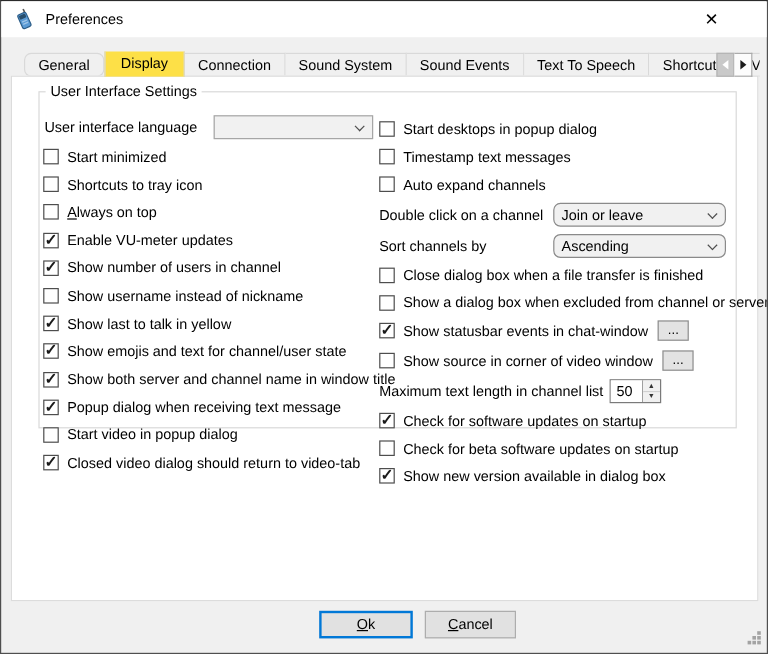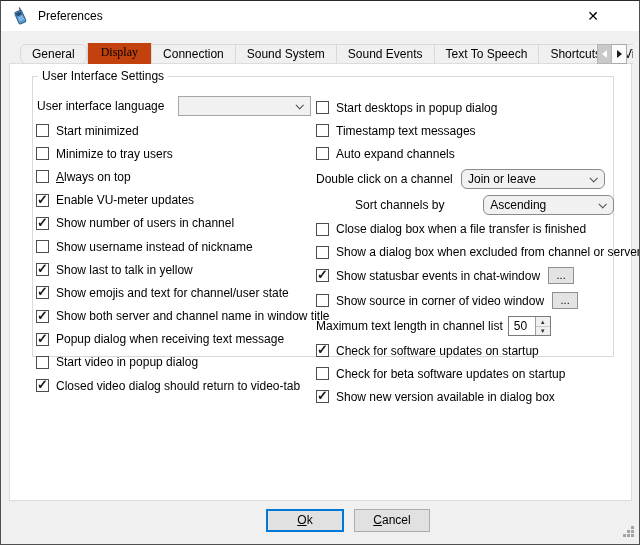--- a/index.html
+++ b/index.html
@@ -9,21 +9,21 @@
   
   .titlebar { position:absolute; top:0; left:0; width:100%; height:30px; background:#fff; display:flex; align-items:center; }
   .app-icon { width:20px; height:20px; margin-left:9px; }
   .win-title { margin-left:8px; font-size:12px; }
   .close-btn { position:absolute; right:34px; top:4px; width:24px; height:22px; display:flex; align-items:center; justify-content:center; font-size:14px; font-weight:300; cursor:pointer; background:transparent; border:none; }
 
   
   .tabbar { position:absolute; top:42px; left:8px; width:624px; height:21px; display:flex; align-items:flex-end; padding-left:11px; overflow:hidden; }
   .tab { height:20px; background:#f0f0f0; border:1px solid #d9d9d9; border-left-width:0; padding:0 11px; display:flex; align-items:center; white-space:nowrap; z-index:1; }
   .tab:first-child { border-left-width:1px;border-radius:6px; }
-  .tab.active { height:24px; background:#c2410c; border-bottom:none; border-left-width:1px; z-index:3; padding:0 13px;font-family:Liberation Serif, serif; }
+  .tab.active { height:24px; background:#fde047; border-bottom:none; border-left-width:1px; z-index:3; padding:0 13px; }
   .tab.active + .tab { border-left-width:0; }
   .tabscroll { position:absolute; top:43px; right:12px; height:20px; display:flex; z-index:4; }
   .tsbtn { width:15px; height:20px; display:flex; align-items:center; justify-content:center; }
   .tsbtn.left { background:#c9c9c9; border:1px solid #b5b5b5; }
   .tsbtn.right { background:#fcfcfc; border:1px solid #ababab; border-left:none; }
   .arr-l { width:0; height:0; border-top:4px solid transparent; border-bottom:4px solid transparent; border-right:5px solid #fff; }
   .arr-r { width:0; height:0; border-top:4px solid transparent; border-bottom:4px solid transparent; border-left:5px solid #1a1a1a; }
 
   
   .page { position:absolute; top:62px; left:8px; width:623px; height:438px; background:#fff; border:1px solid #dcdcdc; z-index:2; }
@@ -145,21 +145,21 @@
             <span class="chev"></span>
           </div>
         </div>
 
         <div class="row">
           <span class="cb"></span>
           <span class="lbl">Start minimized</span>
         </div>
         <div class="row">
           <span class="cb"></span>
-          <span class="lbl">Minimize to tray users</span>
+          <span class="lbl">Shortcuts to tray icon</span>
         </div>
         <div class="row">
           <span class="cb"></span>
           <span class="lbl mn-first">Always on top</span>
         </div>
         <div class="row">
           <span class="cb checked"></span>
           <span class="lbl">Enable VU-meter updates</span>
         </div>
         <div class="row">
@@ -211,21 +211,21 @@
         </div>
 
         <div class="row combo-row">
           <span class="lbl" style="width:145px;">Double click on a channel</span>
           <div class="combo combo-r">
             <span>Join or leave</span>
             <span class="chev"></span>
           </div>
         </div>
         <div class="row combo-row">
-          <span class="lbl" style="width:145px;margin-left:39px;">Sort channels by</span>
+          <span class="lbl" style="width:145px;">Sort channels by</span>
           <div class="combo combo-r">
             <span>Ascending</span>
             <span class="chev"></span>
           </div>
         </div>
 
         <div class="row">
           <span class="cb"></span>
           <span class="lbl">Close dialog box when a file transfer is finished</span>
         </div>

